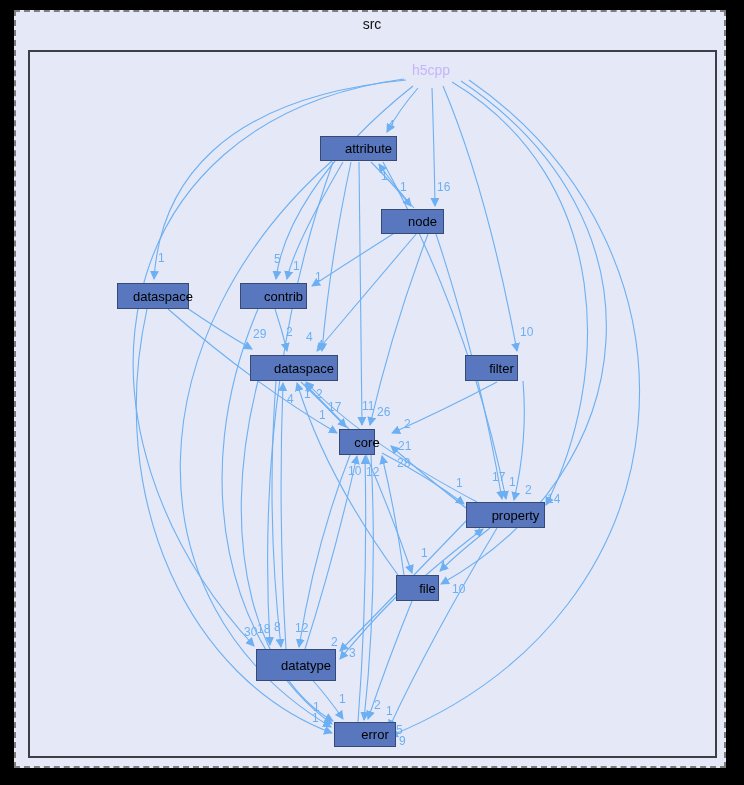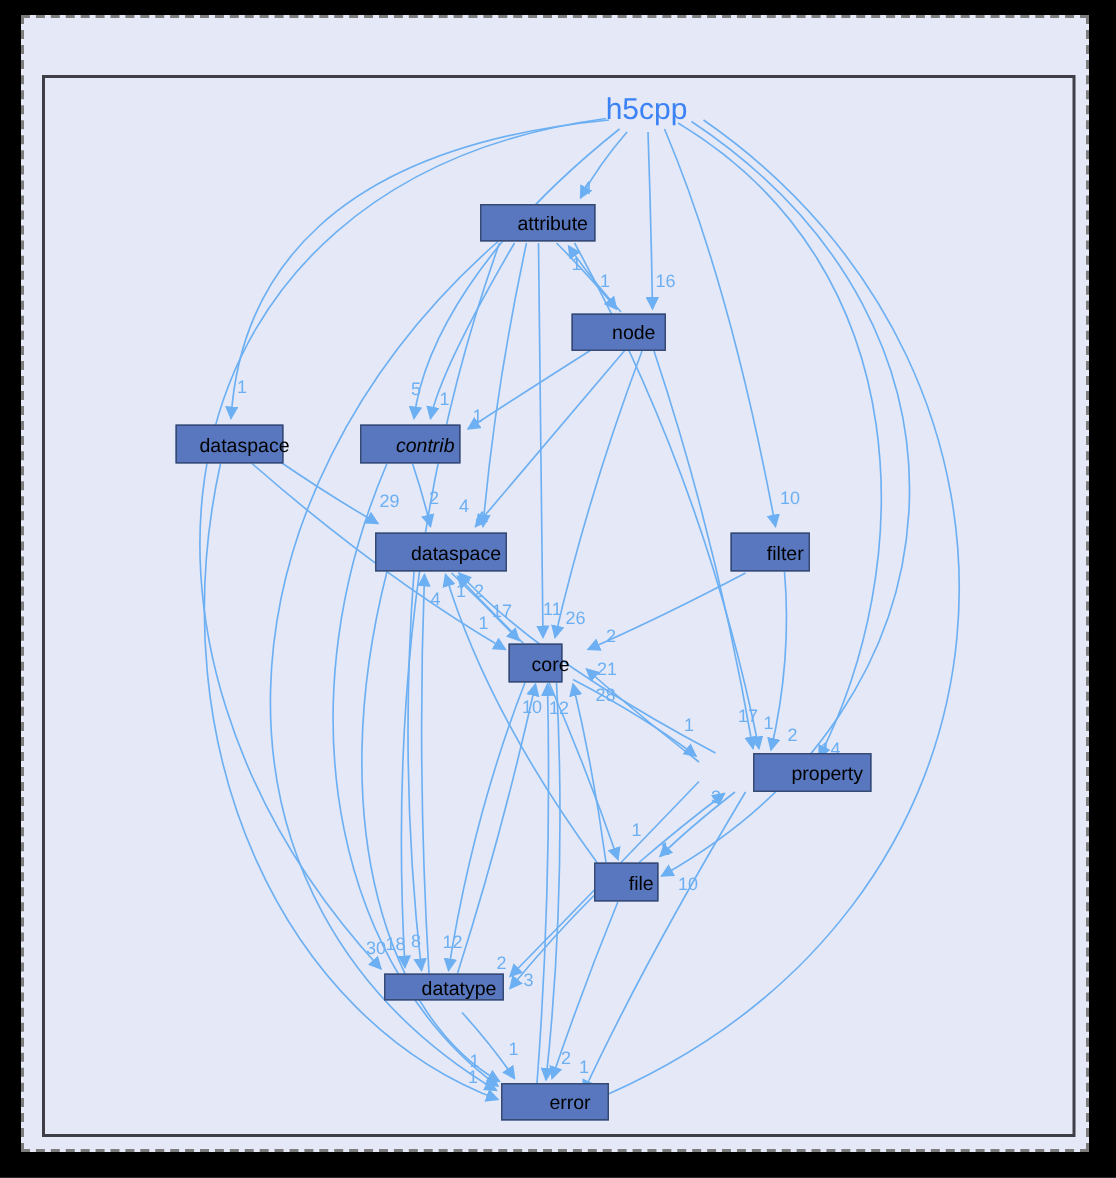--- a/index.html
+++ b/index.html
@@ -5,33 +5,34 @@
   html,body{margin:0;padding:0;background:#000;}
   #stage{position:relative;width:744px;height:785px;background:#000;
          font-family:"Liberation Sans",sans-serif;overflow:hidden;}
   #outer-cluster{position:absolute;left:14px;top:10px;width:712px;height:758px;
          background:#e5e8f6;border:2px dashed #7d7d7d;box-sizing:border-box;}
   #outer-title{position:absolute;left:0;top:16px;width:744px;text-align:center;
          font-size:14px;color:#111;}
   #inner-cluster{position:absolute;left:28px;top:50px;width:689px;height:708px;
          border:2px solid #3e3e46;box-sizing:border-box;background:#e5e8f6;}
   #root-label{position:absolute;left:398px;top:62px;width:66px;text-align:center;
-         font-size:20px;color:#3b82f6;}
+         font-size:14px;color:#c4b5fd;}
   #edges-svg{position:absolute;left:0;top:0;width:744px;height:785px;}
   .edge{fill:none;stroke:#6cb0f3;stroke-width:1.1px;}
   .edge-label{font-family:"Liberation Sans",sans-serif;font-size:12px;fill:#6cb0f3;}
   .gnode{position:absolute;background:#5877be;border:1.5px solid #374a73;
          box-sizing:border-box;display:flex;align-items:center;justify-content:center;
          font-size:13px;color:#000;cursor:pointer;padding-left:20px;}
 </style>
 </head>
 <body>
 
 <div id="stage">
   <div id="outer-cluster"></div>
+  <div id="outer-title">src</div>
   <div id="inner-cluster"></div>
   <svg id="edges-svg">
     <defs>
       <marker id="arrow" markerWidth="11" markerHeight="9" refX="8" refY="4.5" orient="auto" markerUnits="userSpaceOnUse">
         <path d="M0,0 L9,4.5 L0,9 z" fill="#6cb0f3"></path>
       </marker>
     </defs>
   <path d="M418,88 Q399,110 387,132" class="edge" marker-end="url(#arrow)"></path>
       <text x="388" y="129" class="edge-label">4</text>
       <path d="M414,208 Q394,186 379,164" class="edge" marker-end="url(#arrow)"></path>
@@ -128,22 +129,22 @@
       <text x="399" y="745" class="edge-label">9</text>
       <path d="M258,309 C185,480 230,650 332,724" class="edge" marker-end="url(#arrow)"></path>
       <path d="M168,309 Q255,385 337,433" class="edge" marker-end="url(#arrow)"></path>
       <path d="M332,161 C140,330 120,600 331,727" class="edge" marker-end="url(#arrow)"></path>
     </svg>
   <div id="root-label">h5cpp</div>
   <div id="nodes-layer">
       <div class="gnode" style="left: 320px; top: 136px; width: 77px; height: 25px;">attribute</div>
       <div class="gnode" style="left: 381px; top: 209px; width: 63px; height: 25px;">node</div>
       <div class="gnode" style="left: 117px; top: 283px; width: 72px; height: 26px;">dataspace</div>
-      <div class="gnode" style="left: 240px; top: 283px; width: 67px; height: 26px; font-style: italic;">contrib</div>
+      <div class="gnode" style="left: 240px; top: 283px; width: 67px; height: 26px;">contrib</div>
       <div class="gnode" style="left: 250px; top: 355px; width: 88px; height: 26px;">dataspace</div>
-      <div class="gnode" style="left: 487px; top: 355px; width: 53px; height: 26px;">filter</div>
+      <div class="gnode" style="left: 465px; top: 355px; width: 53px; height: 26px;">filter</div>
       <div class="gnode" style="left: 339px; top: 429px; width: 36px; height: 26px;">core</div>
-      <div class="gnode" style="left: 466px; top: 502px; width: 79px; height: 26px; margin-left: 36px;">property</div>
+      <div class="gnode" style="left: 466px; top: 502px; width: 79px; height: 26px;">property</div>
       <div class="gnode" style="left: 396px; top: 575px; width: 43px; height: 26px;">file</div>
-      <div class="gnode" style="left: 256px; top: 649px; width: 80px; height: 18px; text-align: right;">datatype</div>
-      <div class="gnode" style="left: 334px; top: 722px; width: 72px; height: 25px;">error</div>
+      <div class="gnode" style="left: 256px; top: 649px; width: 80px; height: 32px; text-align: right;">datatype</div>
+      <div class="gnode" style="left: 334px; top: 722px; width: 62px; height: 25px;">error</div>
     </div>
 </div>
 
 </body></html>

